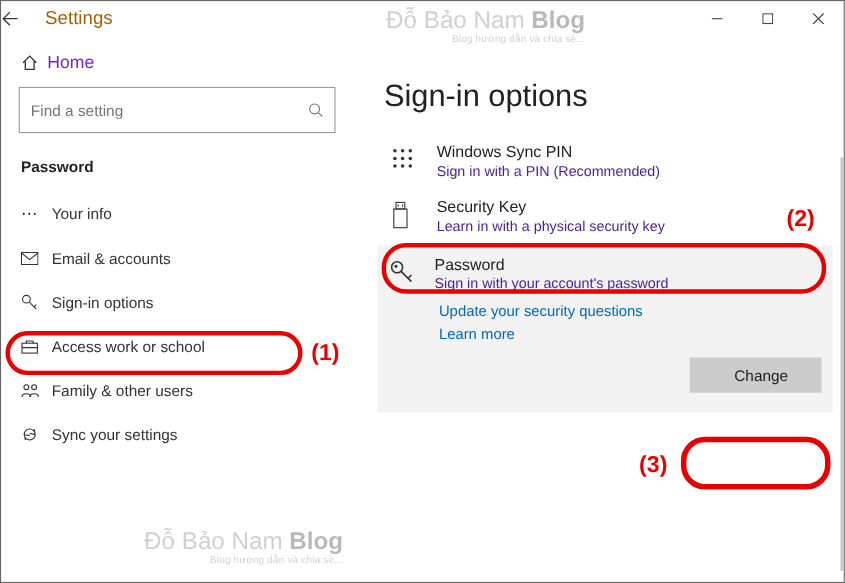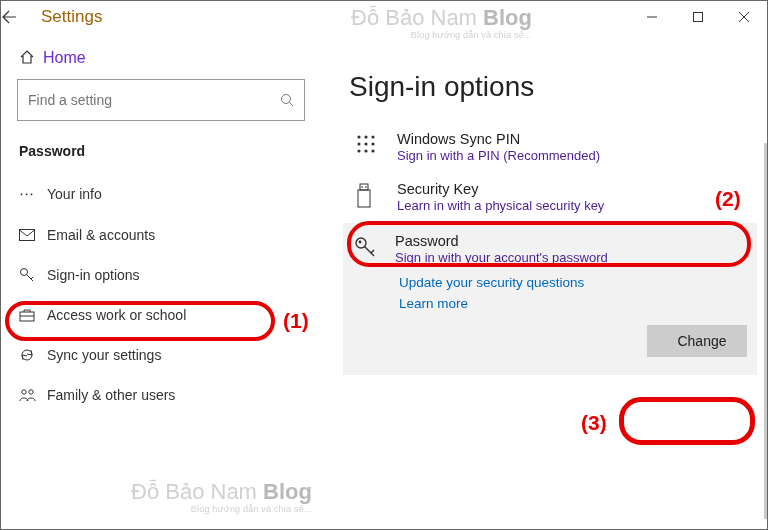--- a/index.html
+++ b/index.html
@@ -22,21 +22,21 @@
 .main { flex: 1; padding: 4px 16px 0 28px; position: relative; overflow: hidden; }
 .page-title { font-size: 28px; font-weight: 350; color: #222; margin: 34px 0 20px 0; }
 .option { display: flex; padding: 8px 6px 10px 6px; }
 .option .opicon { width: 42px; font-size: 20px; color: #333; padding-top: 2px; }
 .option .optext .t { font-size: 14.5px; color: #222; }
 .option .optext .d { font-size: 13px; color: #4c1d95; margin-top: 1px; }
 .expanded { background: #f2f2f2; padding: 10px 10px 18px 10px; margin: 0 -6px; }
 .expanded .detail { font-size: 13.5px; color: #333; margin: 6px 0 14px 46px; max-width: 320px; line-height: 1.35; }
 .expanded .link { display: block; font-size: 13.5px; color: #0067c0; margin: 6px 0 6px 46px; }
 .expanded .btn-row { display: flex; justify-content: flex-end; margin-top: 14px; }
-.change-btn { width: 100px; height: 32px; background: #cccccc; border: none; font-size: 14px; color: #222; cursor: pointer; padding-left: 10px; }
+.change-btn { width: 120px; height: 32px; background: #cccccc; border: none; font-size: 14px; color: #222; cursor: pointer; padding-left: 10px; }
 .scrollbar { position: absolute; right: 0; top: 110px; bottom: 10px; width: 3px; background: #c9c9c9; }
 .watermark { position: absolute; color: #d0d0d0; font-size: 22px; font-weight: 400; pointer-events: none; white-space: nowrap; line-height: 1; }
 .watermark .bold { color: #b9b9b9; font-weight: 700; text-align: right; }
 .watermark .sub { font-size: 9px; display: block; margin-top: 2px; letter-spacing: 0.2px; }
 .annot { position: absolute; border: 4px solid #e60000; border-radius: 22px; pointer-events: none; }
 .annot-label { position: absolute; color: #e60000; font-weight: 700; font-size: 21px; pointer-events: none; }
 svg { display: block; }
 </style>
 </head>
 <body>
@@ -117,35 +117,35 @@
       <span class="icon">
           <svg width="16" height="14" viewBox="0 0 16 14">
             <rect x="1" y="4" width="14" height="9" stroke="#333" fill="none"></rect>
             <path d="M5 4 V2 H11 V4 M1 8 H15" stroke="#333" fill="none"></path>
           </svg>
         </span>
       <span>Access work or school</span>
     </div>
     <div class="nav-item">
       <span class="icon">
-          <svg width="16" height="16" viewBox="0 0 16 16">
-            <path d="M3 8 A5 5 0 0 1 13 8 M13 8 A5 5 0 0 1 3 8 M12 3 L13 8 L8 7 M4 13 L3 8 L8 9" stroke="#333" fill="none"></path>
-          </svg>
-        </span>
-      <span>Sync your settings</span>
-    </div>
-    <div class="nav-item">
-      <span class="icon">
           <svg width="17" height="14" viewBox="0 0 17 14">
             <circle cx="5" cy="4" r="2.2" stroke="#333" fill="none"></circle>
             <circle cx="12" cy="4" r="2.2" stroke="#333" fill="none"></circle>
             <path d="M1 13 C1 9 9 9 9 13 M8 13 C8 9 16 9 16 13" stroke="#333" fill="none"></path>
           </svg>
         </span>
       <span>Family &amp; other users</span>
+    </div>
+    <div class="nav-item">
+      <span class="icon">
+          <svg width="16" height="16" viewBox="0 0 16 16">
+            <path d="M3 8 A5 5 0 0 1 13 8 M13 8 A5 5 0 0 1 3 8 M12 3 L13 8 L8 7 M4 13 L3 8 L8 9" stroke="#333" fill="none"></path>
+          </svg>
+        </span>
+      <span>Sync your settings</span>
     </div>
   </div>
 
   <div class="main">
     <h1 class="page-title">Sign-in options</h1>
 
     <div class="option">
       <div class="opicon">
           <svg width="22" height="22" viewBox="0 0 22 22">
             <circle cx="4" cy="4" r="1.6" fill="#333"></circle>

